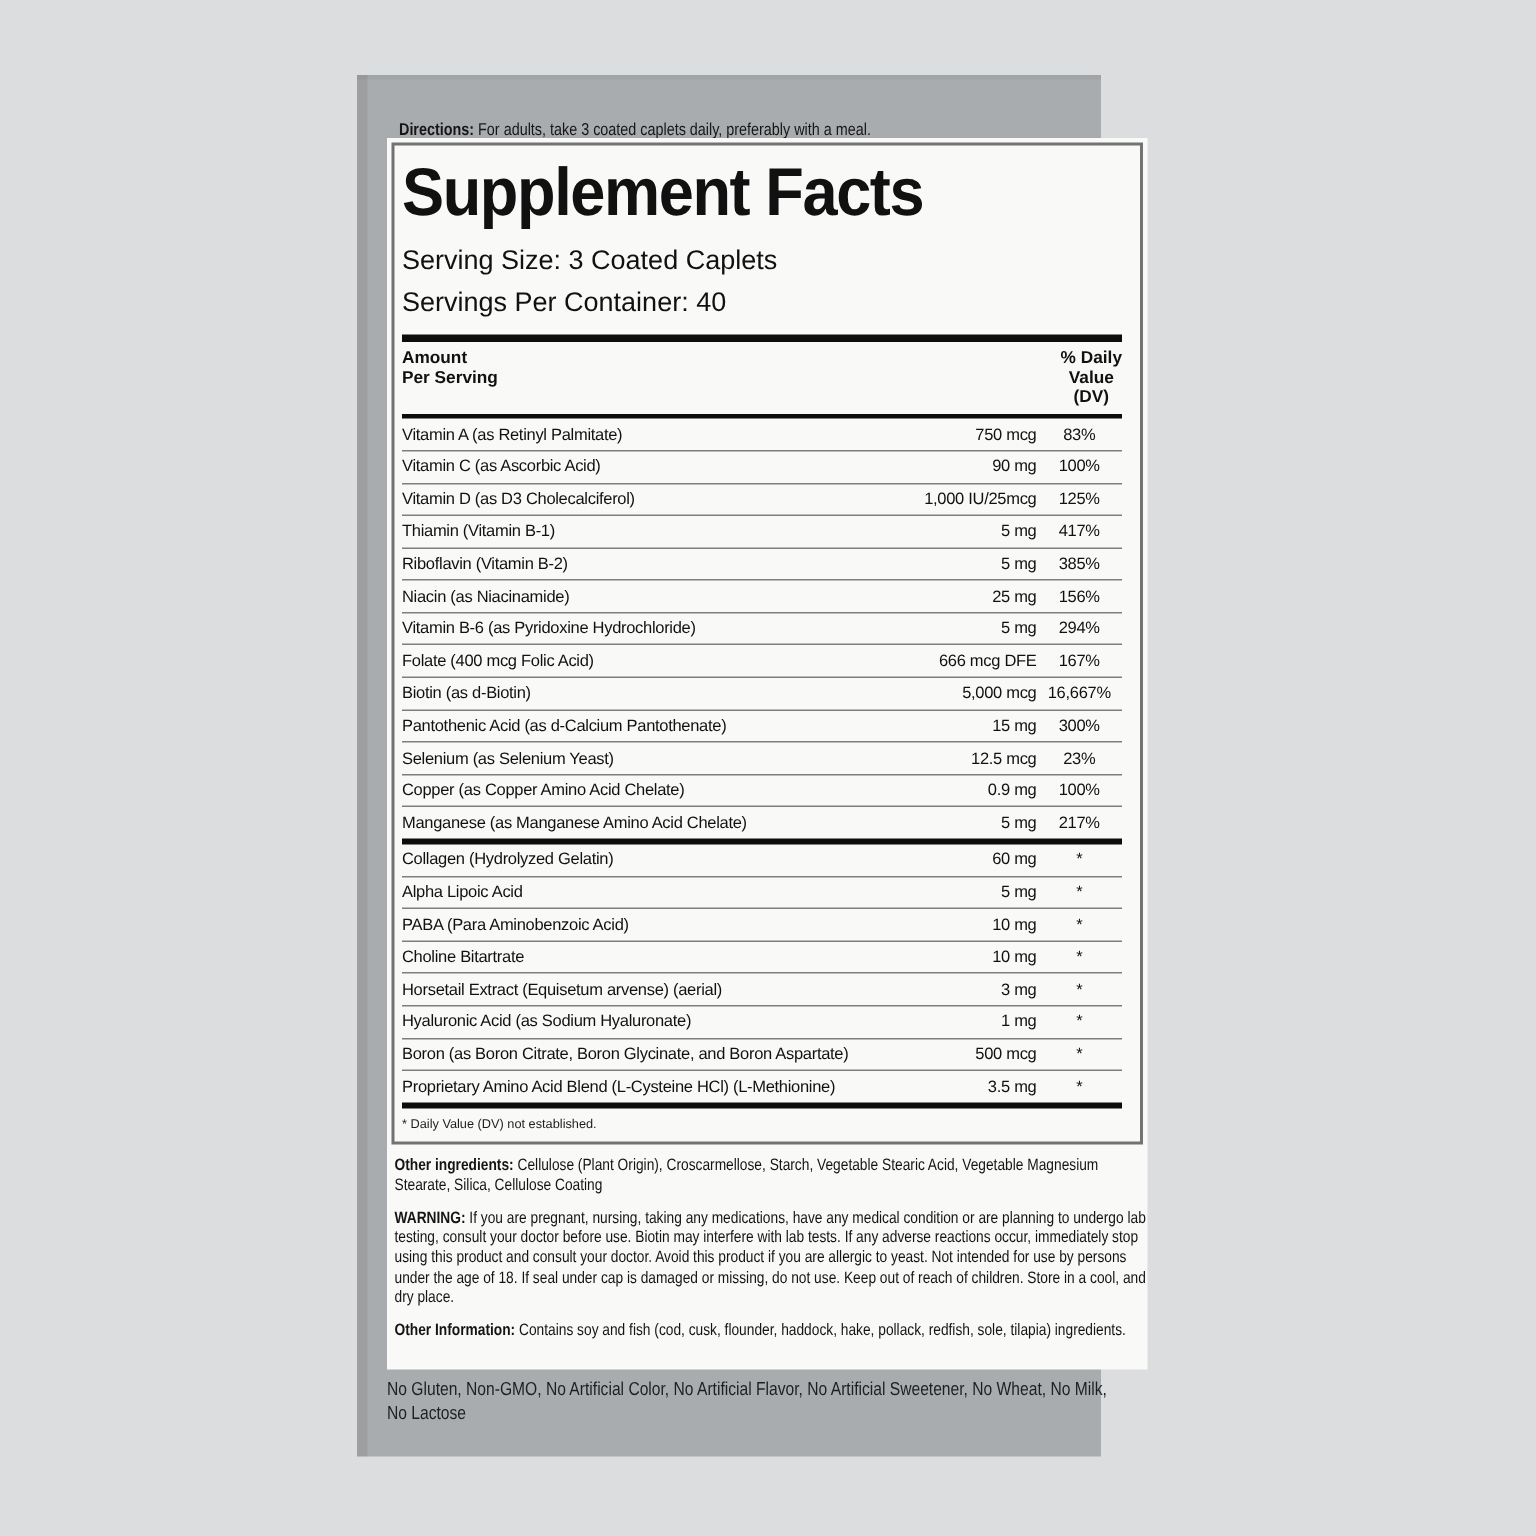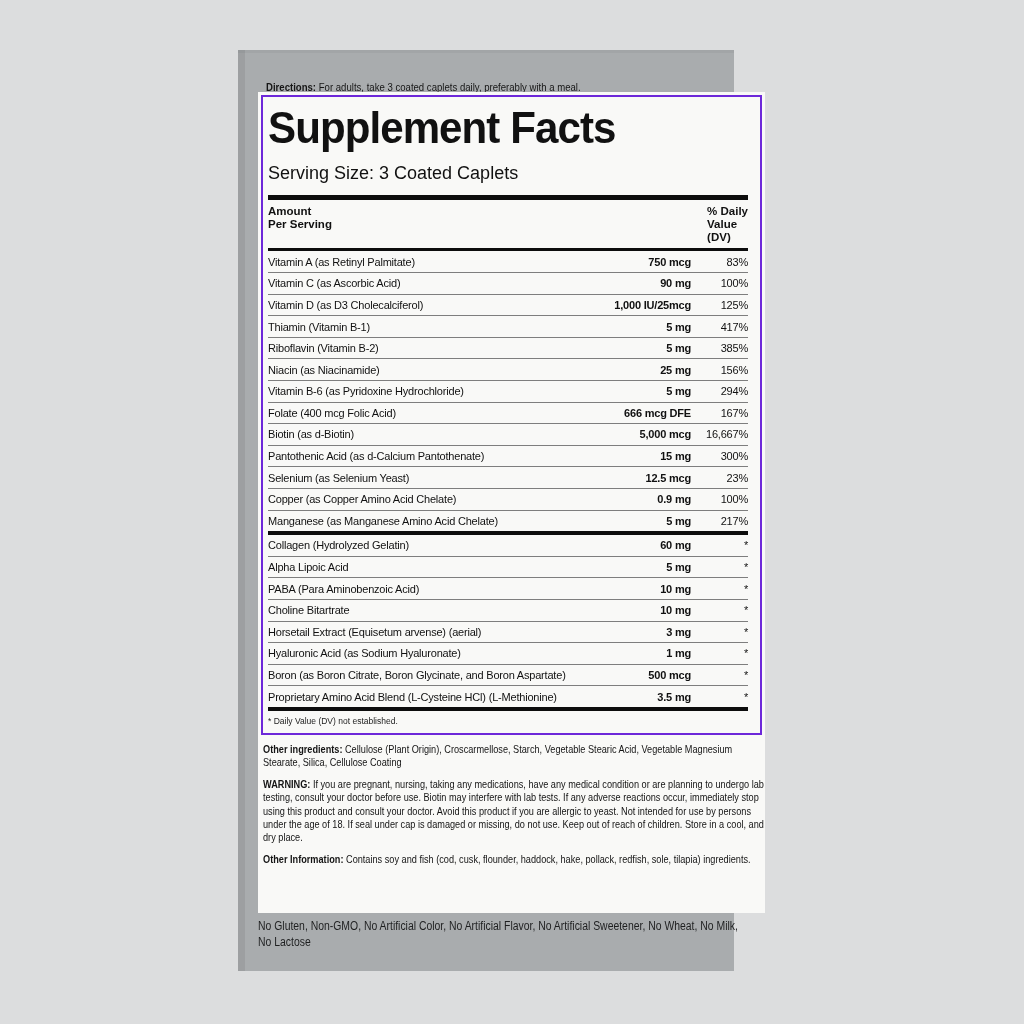--- a/index.html
+++ b/index.html
@@ -21,47 +21,47 @@
     position:absolute;left:28px;top:18px;font-size:11.5px;line-height:1.3;
     color:#161616;white-space:nowrap;
   }
   .lead{font-weight:bold;}
 
   .label-card{
     position:absolute;left:20px;top:42px;width:507px;height:821px;
     background:#f9f9f7;
   }
   .factsbox{
-    margin:3px 3px 0 3px;border:2px solid #6d28d9;
+    margin:3px 3px 0 3px;border:2px solid #737373;
     padding:6px 12px 5px 5px;background:#f9f9f7;
   }
   .title{
     font-size:45px;font-weight:bold;letter-spacing:-1px;line-height:1.02;
     margin:2px 0 9px 0;white-space:nowrap;
     width:107%;transform:scaleX(0.935);transform-origin:left center;
   }
   .serving{font-size:18px;line-height:1.55;}
   .bar{background:#0d0d0d;}
   .bar-5{height:5px;margin-top:7px;}
   .bar-4{height:4px;}
   .bar-3{height:3px;}
   .thead{
     display:flex;justify-content:space-between;align-items:flex-start;
     padding:5px 0 4px;font-weight:bold;font-size:11.5px;line-height:1.15;
   }
   .pre{white-space:pre-line;}
-  .dv-h{text-align:left;}
+  .dv-h{text-align:center;}
   .row{
     display:flex;align-items:center;height:20.6px;
     border-top:1px solid #7e7e7e;font-size:11px;letter-spacing:-0.2px;
   }
   .rows > .row:first-child{border-top:0;}
   .name{flex:1;white-space:nowrap;}
-  .amt{width:125px;text-align:right;white-space:nowrap;font-weight:bold;}
-  .dvc{width:57px;text-align:right;white-space:nowrap;}
+  .amt{width:125px;text-align:right;white-space:nowrap;}
+  .dvc{width:57px;text-align:center;white-space:nowrap;}
   .footnote{font-size:8.5px;padding:5px 0 2px;color:#1c1c1c;}
 
   .paras{padding:0 0 0 5px;}
   .para{margin:8px 0 0 0;font-size:11px;line-height:1.22;color:#141414;}
 
   .claims{
     position:absolute;left:20px;top:868px;font-size:12.5px;line-height:1.3;
     color:#1e1f20;font-weight:400;
   }
 </style>
@@ -71,20 +71,21 @@
 <div class="panel">
 
   <p class="directions c120"><b class="lead">Directions:</b><span> For adults, take 3 coated caplets daily, preferably with a meal.</span></p>
 
   <div class="label-card">
 
     <div class="factsbox">
       <div class="title">Supplement Facts</div>
 
       <div class="serving">Serving Size: 3 Coated Caplets</div>
+      <div class="serving">Servings Per Container: 40</div>
 
       <div class="bar bar-5"></div>
 
       <div class="thead">
         <div class="pre">Amount
 Per Serving</div>
         <div class="pre dv-h">% Daily
 Value
 (DV)</div>
       </div>

